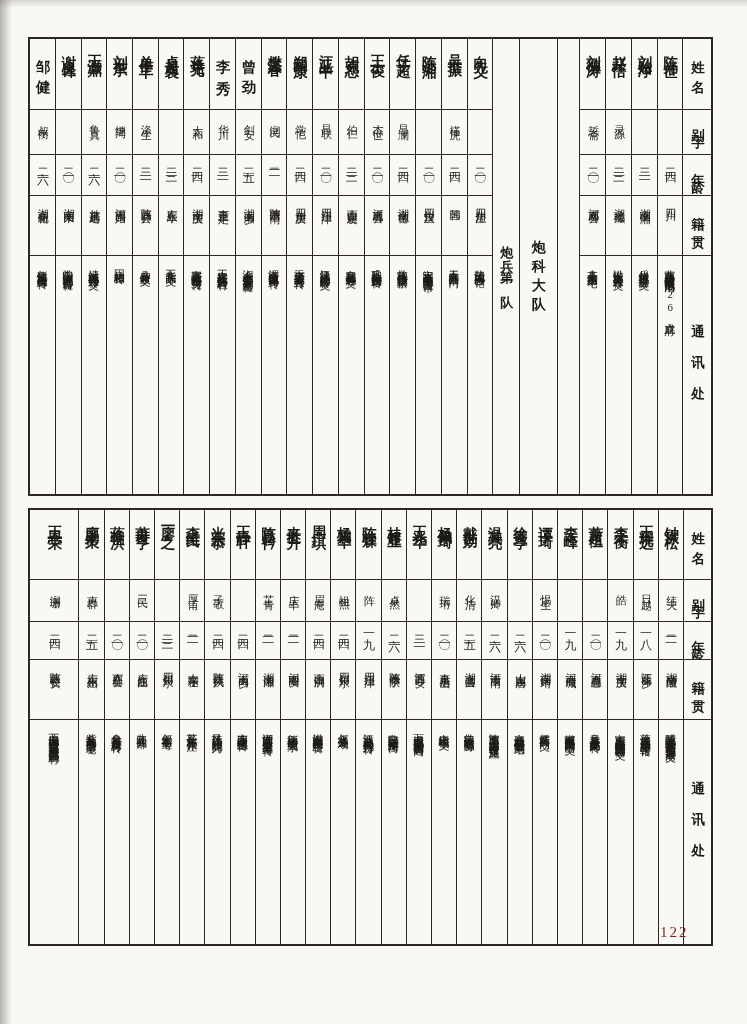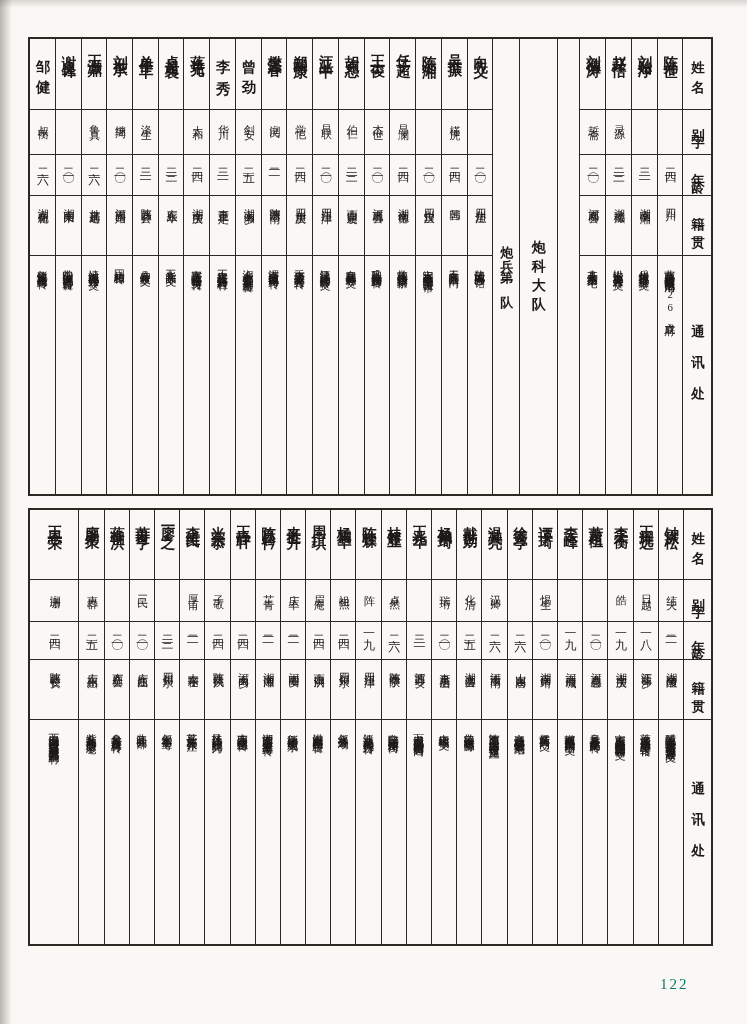--- a/index.html
+++ b/index.html
@@ -38,22 +38,22 @@
   .t-addr{font-size:10.8px;padding-top:5px;line-height:12.5px;}
   .cell-full{flex:1 1 auto;display:flex;justify-content:center;align-items:center;}
   .t-unit{font-weight:700;font-size:14px;letter-spacing:1.35em;}
   .t-unit-sub{font-weight:700;font-size:13px;letter-spacing:.95em;}
   .t-h{font-weight:700;font-size:13.5px;}
   .t-h.sp{letter-spacing:1.45em;padding-top:10px;}
   .t-h.sp-s{letter-spacing:.5em;padding-top:7px;}
   .hdr .cell{align-items:flex-start;}
   .hdr .r-addr{align-items:center;}
   .t-h.sp-c{letter-spacing:2.3em;padding-bottom:2.3em;}
-  .page-number{position:absolute;left:660px;top:976px;font-size:15px;letter-spacing:2px;
-    font-family:"Liberation Serif",serif;color:#0f766e;}
+  .page-number{position:absolute;left:660px;top:924px;font-size:15px;letter-spacing:2px;
+    font-family:"Liberation Serif",serif;color:#7f1d1d;}
 </style>
 </head>
 <body>
 
 <div class="page">
   <div class="edge-top"></div>
   <div class="grid grid-top g-top" id="grid-top">
       <div class="col hdr">
         <div class="cell r-name">
           <div class="vtext t-h sp">姓名</div>

